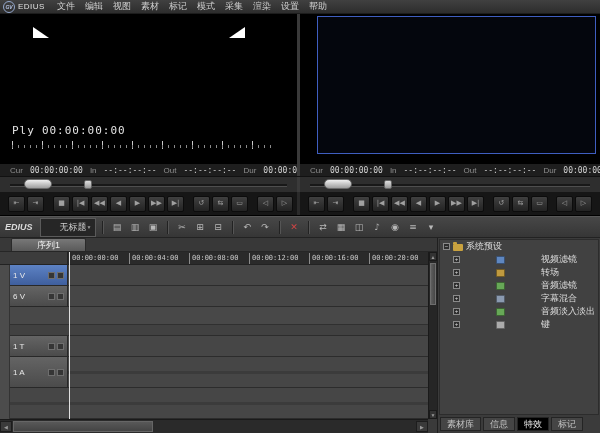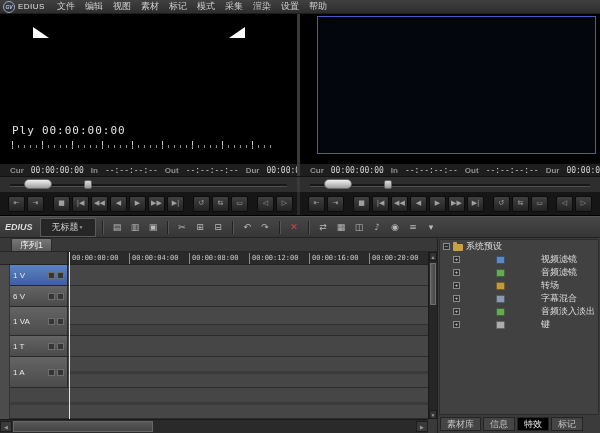--- a/index.html
+++ b/index.html
@@ -23,21 +23,21 @@
   .pscale{position:absolute;left:12px;right:22px;bottom:14px;height:9px;}
   .pscale .minor{position:absolute;top:4px;left:0;right:0;height:3px;background:repeating-linear-gradient(90deg,#8a8a8a 0 1px,transparent 1px 6px);}
   .pscale .major{position:absolute;top:0;left:0;right:0;height:8px;background:repeating-linear-gradient(90deg,#c8c8c8 0 1px,transparent 1px 30px);}
   .recframe{position:absolute;top:2px;left:17px;right:4px;bottom:10px;border:1px solid #3f5ec0;background:#04060d;}
 
   
   .statusrow{position:absolute;top:164px;left:0;right:0;height:13px;display:flex;background:#1e1e1e;border-bottom:1px solid #111;box-sizing:border-box;}
   .shalf{display:flex;align-items:center;gap:7px;padding-left:10px;font-size:8px;white-space:nowrap;overflow:hidden;box-sizing:border-box;}
   .shalf.l{width:300px;border-right:3px solid #3a3a3a;}
   .shalf.r{flex:1;}
-  .sl{color:#8f8f8f;font-weight:bold;}
+  .sl{color:#8f8f8f;}
   .sv{color:#d2d2d2;font-family:"DejaVu Sans Mono",monospace;}
 
   
   .shuttlerow{position:absolute;top:177px;left:0;right:0;height:15px;background:#2e2e2e;display:flex;}
   .shhalf{position:relative;box-sizing:border-box;}
   .shhalf.l{width:300px;border-right:3px solid #3a3a3a;}
   .shhalf.r{flex:1;}
   .shtrack{position:absolute;left:10px;right:10px;top:7px;height:2px;background:#181818;border-bottom:1px solid #4e4e4e;}
   .shhandle{position:absolute;left:24px;top:2px;width:28px;height:10px;background:linear-gradient(#f0f0f0,#9e9e9e);border:1px solid #6a6a6a;border-radius:5px;box-sizing:border-box;}
   .smarker{position:absolute;left:84px;top:3px;width:8px;height:9px;background:linear-gradient(#ddd,#999);border:1px solid #666;border-radius:2px;box-sizing:border-box;}
@@ -47,31 +47,31 @@
   .thalf{display:flex;align-items:center;gap:2px;padding-left:8px;box-sizing:border-box;}
   .thalf.l{width:300px;border-right:3px solid #2a2a2a;}
   .thalf.r{flex:1;padding-right:4px;}
   .tbtn{width:17px;height:16px;background:linear-gradient(#404040,#232323);border:1px solid #0c0c0c;border-radius:2px;color:#a0a0a0;font-size:7px;line-height:13px;text-align:center;font-family:"DejaVu Sans",sans-serif;box-sizing:border-box;padding:0;cursor:pointer;flex:none;}
   .gap{margin-left:7px;}
   .jog{display:flex;gap:2px;margin-left:auto;margin-right:4px;}
 
   
   .toolbar{position:absolute;top:216px;left:0;right:0;height:22px;background:linear-gradient(#474747,#363636);border-top:1px solid #575757;border-bottom:1px solid #222;display:flex;align-items:center;padding:0 5px;gap:3px;box-sizing:border-box;}
   .tb-logo{font-size:9px;font-weight:bold;font-style:italic;color:#dcdcdc;margin-right:4px;}
-  .projbox{width:56px;height:19px;background:#262626;border:1px solid #5a5a5a;font-size:9px;color:#d0d0d0;display:flex;align-items:center;justify-content:center;padding:0 3px;box-sizing:border-box;cursor:pointer;}
+  .projbox{width:56px;height:19px;background:#262626;border:1px solid #5a5a5a;font-size:9px;color:#d0d0d0;display:flex;align-items:center;justify-content:flex-end;padding:0 3px;box-sizing:border-box;cursor:pointer;}
   .projbox .dd{font-size:5px;color:#999;}
   .tsep{width:1px;height:13px;background:#222;border-right:1px solid #555;margin:0 3px;flex:none;}
   .ticon{width:15px;height:15px;display:flex;align-items:center;justify-content:center;font-size:9px;color:#b8b8b8;font-family:"DejaVu Sans",sans-serif;cursor:pointer;flex:none;}
   .ticon.red{color:#d04545;font-weight:bold;}
 
   
   .workspace{position:absolute;top:238px;left:0;right:0;bottom:0;}
   .timeline{position:absolute;left:0;top:0;bottom:0;width:437px;}
   .tabrow{position:absolute;top:0;left:0;right:0;height:14px;background:#383838;border-bottom:1px solid #262626;display:flex;align-items:flex-end;box-sizing:border-box;}
-  .seqtab{margin-left:11px;height:13px;padding:0 8px;background:linear-gradient(#787878,#5a5a5a);border:1px solid #2a2a2a;border-bottom:none;border-radius:2px 2px 0 0;font-size:9px;color:#eee;display:flex;align-items:center;box-sizing:border-box;cursor:pointer;}
+  .seqtab{margin-left:11px;height:13px;padding:0 25px;background:linear-gradient(#787878,#5a5a5a);border:1px solid #2a2a2a;border-bottom:none;border-radius:2px 2px 0 0;font-size:9px;color:#eee;display:flex;align-items:center;box-sizing:border-box;cursor:pointer;}
   .rulerrow{position:absolute;top:14px;left:0;height:13px;right:9px;display:flex;}
   .rcorner{width:68px;background:#3c3c3c;border-right:1px solid #222;border-bottom:1px solid #222;box-sizing:border-box;}
   .ruler{flex:1;position:relative;background:#2a2a2a;border-bottom:1px solid #222;overflow:hidden;}
   .tick{position:absolute;top:1px;font-size:7px;color:#c8c8c8;font-family:"DejaVu Sans Mono",monospace;border-left:1px solid #8a8a8a;padding-left:2px;line-height:11px;white-space:nowrap;}
   .tlbody{position:absolute;top:27px;left:0;right:9px;bottom:14px;display:flex;flex-direction:column;background:#383838;}
   .track{display:flex;}
   .h17{height:24px;}.h33{height:33px;}.h35{height:35px;}
   .tgut{width:10px;background:#4c4c4c;border-right:1px solid #333;box-sizing:border-box;flex:none;}
   .thead{width:58px;background:linear-gradient(#646464,#4b4b4b);border-right:1px solid #282828;border-bottom:1px solid #282828;box-sizing:border-box;display:flex;align-items:center;gap:2px;padding:0 3px;font-size:8px;color:#e8e8e8;flex:none;cursor:pointer;}
   .thead.sel{background:linear-gradient(#5d82c4,#3f5f9e);}
@@ -279,25 +279,20 @@
           <div class="tgut"></div>
           <div class="thead">
             <span class="tname">6 V</span>
             <span class="tsq"></span>
             <span class="tsq"></span>
           </div>
           <div class="lane"></div>
         </div>
         <div class="track h33">
           <div class="tgut"></div>
-          <div class="thead">
-            <span class="tname">1 VA</span>
-            <span class="tsq"></span>
-            <span class="tsq"></span>
-          </div>
           <div class="lane va"></div>
         </div>
         <div class="track h17">
           <div class="tgut"></div>
           <div class="thead">
             <span class="tname">1 T</span>
             <span class="tsq"></span>
             <span class="tsq"></span>
           </div>
           <div class="lane"></div>
@@ -339,27 +334,27 @@
           <span class="fld"></span>
           <span class="tree-label">系统预设</span>
         </div>
         <div class="trow child">
           <span class="expand">+</span>
           <span class="ic vf"></span>
           <span class="tree-label">视频滤镜</span>
         </div>
         <div class="trow child">
           <span class="expand">+</span>
+          <span class="ic tr"></span>
+          <span class="tree-label">转场</span>
+        </div>
+        <div class="trow child">
+          <span class="expand">+</span>
           <span class="ic af"></span>
           <span class="tree-label">音频滤镜</span>
-        </div>
-        <div class="trow child">
-          <span class="expand">+</span>
-          <span class="ic tr"></span>
-          <span class="tree-label">转场</span>
         </div>
         <div class="trow child">
           <span class="expand">+</span>
           <span class="ic tm"></span>
           <span class="tree-label">字幕混合</span>
         </div>
         <div class="trow child">
           <span class="expand">+</span>
           <span class="ic fd"></span>
           <span class="tree-label">音频淡入淡出</span>

